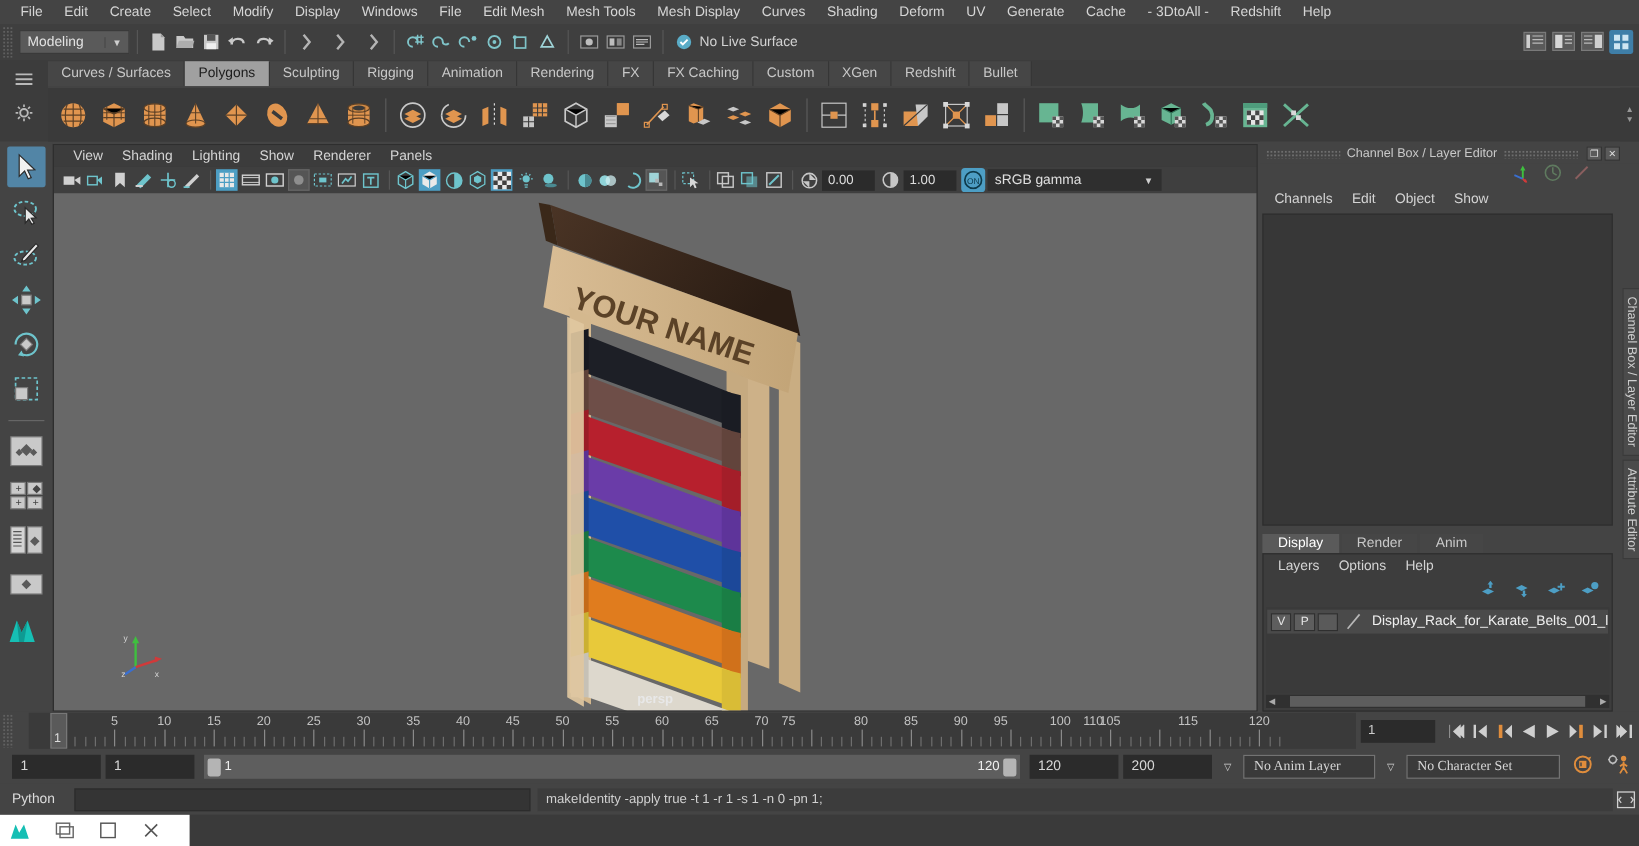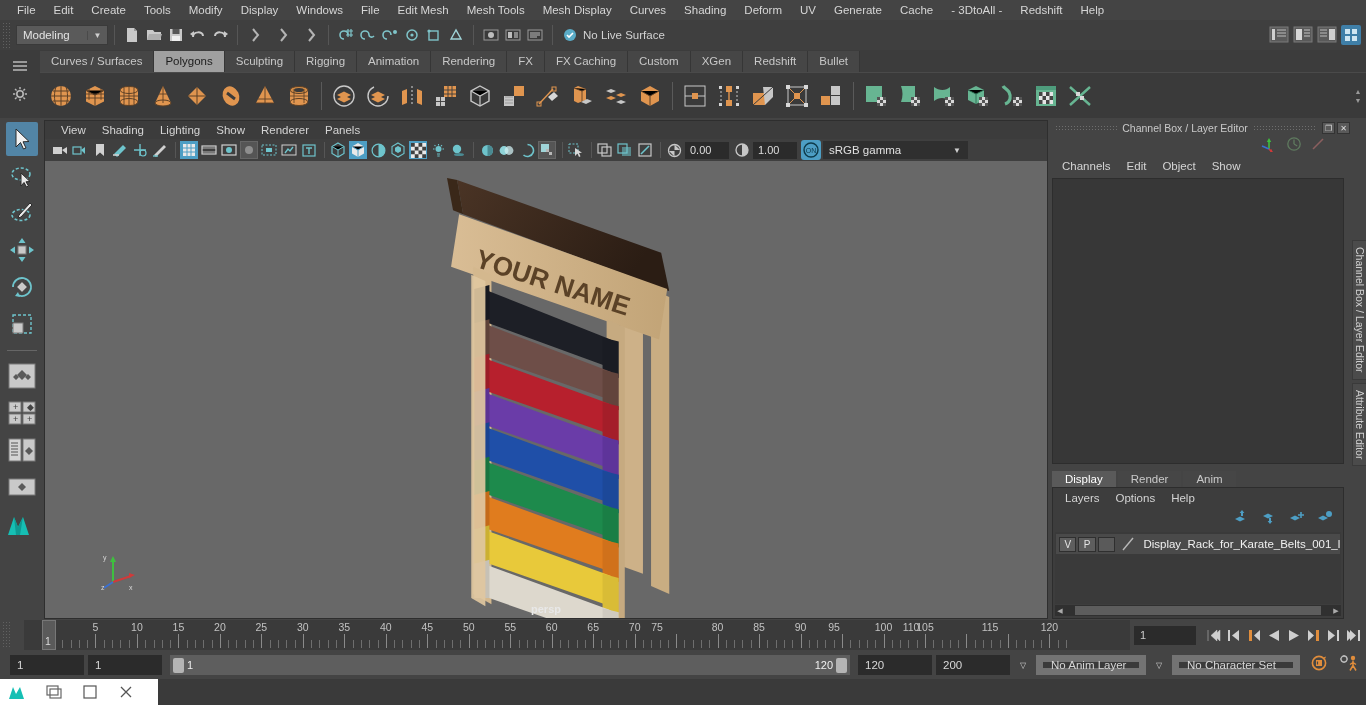--- a/index.html
+++ b/index.html
@@ -118,22 +118,22 @@
   .pbtn { width:17px; height:19px; display:flex; align-items:center; justify-content:center;}
 
   
   .rangerow { flex:0 0 28px; display:flex; align-items:center; background:#444; padding-left:10px; gap:4px;}
   .rfield { width:74px; height:20px; background:#2b2b2b; color:#d8d8d8; font-size:11.5px; display:flex;
       align-items:center; padding-left:7px;}
   .rangebar { flex:1; height:20px; background:#5e5e5e; display:flex; align-items:center; position:relative; margin:0 4px;}
   .rangebar .hnd { width:11px; height:15px; background:#b4b4b4; border-radius:2px; margin:0 3px;}
   .rangebar .lo { font-size:11px; color:#efefef; }
   .rangebar .hi { font-size:11px; color:#efefef; margin-left:auto;}
-  .combo { height:20px; background:#3a3a3a; border:7px solid #737373; display:flex; align-items:center;
-      font-size:11.5px; color:#d6d6d6; padding:0 8px;}
+  .combo { height:20px; background:#3a3a3a; border:1px solid #737373; display:flex; align-items:center;
+      font-size:11.5px; color:#d6d6d6; padding:0 8px;font-family:Liberation Serif, serif;}
   .cb-arrow { width:18px; text-align:center; font-size:8px; color:#cfcfcf;}
 
   
   .cmdrow { flex:0 0 26px; display:flex; align-items:center; background:#444; padding-left:10px;}
   .cmd-lbl { font-size:11.5px; color:#dcdcdc; width:52px;}
   .cmd-in { width:380px; height:19px; background:#343434; border:1px solid #2c2c2c;}
   .cmd-out { flex:1; height:19px; background:#3c3c3c; font-size:11px; color:#d0d0d0; display:flex;
       align-items:center; padding-left:7px; margin-left:6px;}
   .cmd-ico { width:22px; display:flex; align-items:center; justify-content:center;}
 
@@ -144,21 +144,21 @@
 </style>
 </head>
 <body>
 
 <div class="app">
 
   <div class="menubar" id="menubar">
       <span class="mi">File</span>
       <span class="mi">Edit</span>
       <span class="mi">Create</span>
-      <span class="mi">Tools</span>
+      <span class="mi">Select</span>
       <span class="mi">Modify</span>
       <span class="mi">Display</span>
       <span class="mi">Windows</span>
       <span class="mi">File</span>
       <span class="mi">Edit Mesh</span>
       <span class="mi">Mesh Tools</span>
       <span class="mi">Mesh Display</span>
       <span class="mi">Curves</span>
       <span class="mi">Shading</span>
       <span class="mi">Deform</span>
@@ -1287,20 +1287,31 @@
           <path d="M7.5 7.5v3" stroke="#444" stroke-width="1.2"></path>
         </svg></span>
     <span style="margin-left:4px;margin-right:6px;"><svg width="22" height="18">
           <circle cx="6" cy="5" r="3" fill="none" stroke="#bdbdbd" stroke-width="1.3"></circle>
           <path d="M6 1v1M6 8v1M2 5h1M9 5h1" stroke="#bdbdbd" stroke-width="1.1"></path>
           <circle cx="15" cy="4" r="2.2" fill="#e08d3c"></circle>
           <path d="M15 6.5v5M15 8.5l-3 2M15 8.5l3 2M15 11.5l-3 5M15 11.5l3 5" stroke="#e08d3c" stroke-width="1.5" fill="none"></path>
         </svg></span>
   </div>
 
+  <div class="cmdrow">
+    <span class="cmd-lbl">Python</span>
+    <div class="cmd-in"></div>
+    <div class="cmd-out">makeIdentity -apply true -t 1 -r 1 -s 1 -n 0 -pn 1;</div>
+    <span class="cmd-ico">
+        <svg width="16" height="15">
+          <rect x="1" y="1" width="14" height="13" fill="none" stroke="#cfcfcf" stroke-width="1.1"></rect>
+          <path d="M4 5l-2 2.5L4 10M12 5l2 2.5-2 2.5" stroke="#cfcfcf" stroke-width="1.1" fill="none"></path>
+        </svg>
+      </span>
+  </div>
 
   <div class="taskbar">
     <div class="tb-left">
       <div class="tb-btn">
           <svg width="22" height="18">
             <path d="M2 16 L6 4 L9 11 L13 4 L17 16 Z" fill="#16bfb4"></path>
           </svg>
         </div>
       <div class="tb-btn">
           <svg width="16" height="14">

